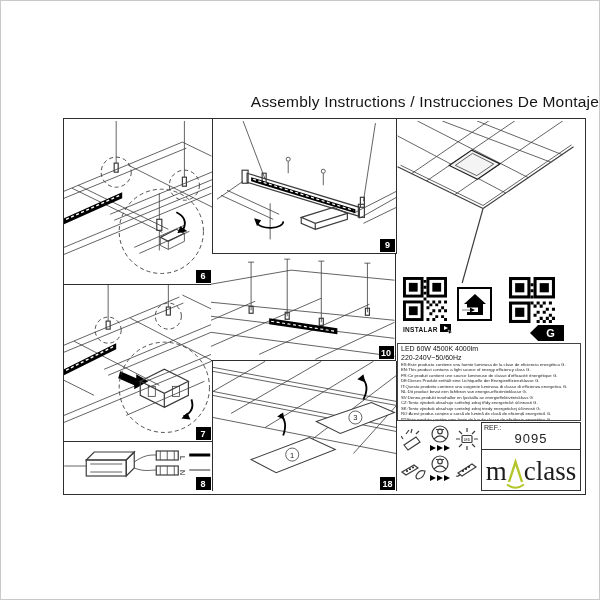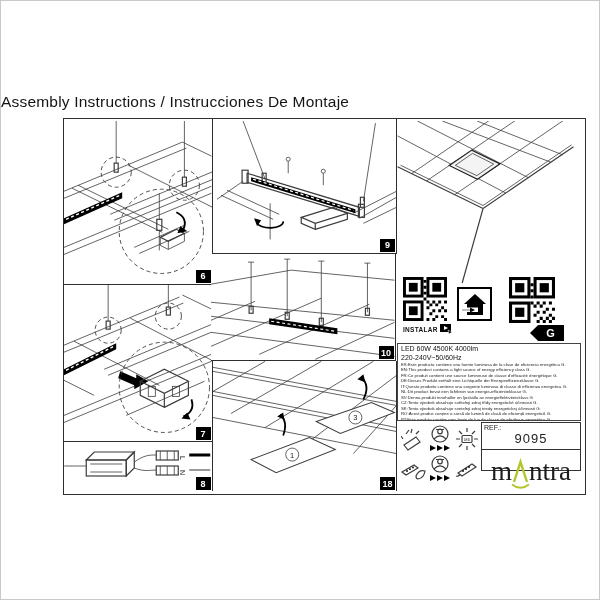--- a/index.html
+++ b/index.html
@@ -1,18 +1,18 @@
 <!DOCTYPE html>
 <html><head>
 <meta charset="utf-8">
 <style>
   html,body{margin:0;padding:0;background:#fff;}
   .sheet{position:relative;width:600px;height:600px;background:#fff;border:1px solid #c9c9c9;
          box-sizing:border-box;font-family:"Liberation Sans",sans-serif;overflow:hidden;}
-  .title{position:absolute;top:92px;left:0;width:100%;text-align:left;
+  .title{position:absolute;top:92px;left:0;width:100%;text-align:right;
          font-size:15.5px;color:#141414;letter-spacing:.2px;}
   .frame{position:absolute;left:62px;top:117px;width:521px;height:375px;
          border:1.5px solid #2e2e2e;box-sizing:content-box;}
   .panel{position:absolute;box-sizing:border-box;background:#fff;}
   .br{border-right:1.5px solid #2e2e2e;}
   .bb{border-bottom:1.5px solid #2e2e2e;}
   .panel svg{display:block;width:100%;height:100%;}
   .badge{position:absolute;right:1px;bottom:1px;min-width:13px;height:13px;padding:0 1px;
          background:#000;color:#fff;font-size:9px;font-weight:bold;
          display:flex;align-items:center;justify-content:center;}
@@ -28,21 +28,21 @@
         clip-path:polygon(0 50%,24% 0,100% 0,100% 100%,24% 100%);
         color:#fff;font-size:11px;font-weight:bold;display:flex;align-items:center;justify-content:center;
         padding-left:7px;box-sizing:border-box;}
   .specs{position:absolute;left:0;top:224px;width:184px;height:78px;border:1px solid #444;
          box-sizing:border-box;padding:1px 0 0 3px;overflow:hidden;}
   .spec-big{font-size:7px;line-height:8.5px;color:#111;}
   .eline{font-size:4.3px;line-height:5.45px;color:#222;white-space:nowrap;overflow:hidden;}
   .icons{position:absolute;left:2px;top:305px;width:84px;height:64px;
          display:grid;grid-template-columns:repeat(3,27px);grid-template-rows:30px 30px;
          align-items:center;justify-items:center;}
-  .refbox{position:absolute;left:84px;top:303px;width:100px;height:49px;border:1px solid #333;
+  .refbox{position:absolute;left:84px;top:303px;width:100px;height:69px;border:1px solid #333;
           box-sizing:border-box;}
   .refcell{height:27px;border-bottom:1px solid #333;box-sizing:border-box;position:relative;}
   .reflabel{position:absolute;left:2px;top:1px;font-size:7px;color:#222;}
   .refval{position:absolute;left:0;top:8px;width:100%;text-align:center;font-size:13px;
           letter-spacing:1px;color:#222;}
   .brandcell{height:40px;display:flex;align-items:center;justify-content:center;}
   .logo{display:flex;align-items:flex-end;font-family:"Liberation Serif",serif;
         font-size:27px;color:#1c1c1c;line-height:24px;}
   .logo svg{width:19px;height:33px;margin:0 -1px -8px -1px;overflow:visible;}
   .ln{stroke:#3d3d3d;stroke-width:.8;fill:none;}
@@ -303,20 +303,20 @@
           <span class="reflabel">REF.:</span>
           <span class="refval">9095</span>
         </div>
         <div class="brandcell">
           <div class="logo">
             <span>m</span>
             <svg viewBox="0 0 19 33">
               <path d="M3,24 L9.5,4 L16,24" stroke="#b5c52c" stroke-width="2.4" fill="none"></path>
               <path d="M1,26.5 Q9.5,33 18,26.5" stroke="#b5c52c" stroke-width="2" fill="none"></path>
             </svg>
-            <span>ntra</span>
+            <span>class</span>
           </div>
         </div>
       </div>
 
     </div>
   </div>
 </div>
 
 </body></html>

